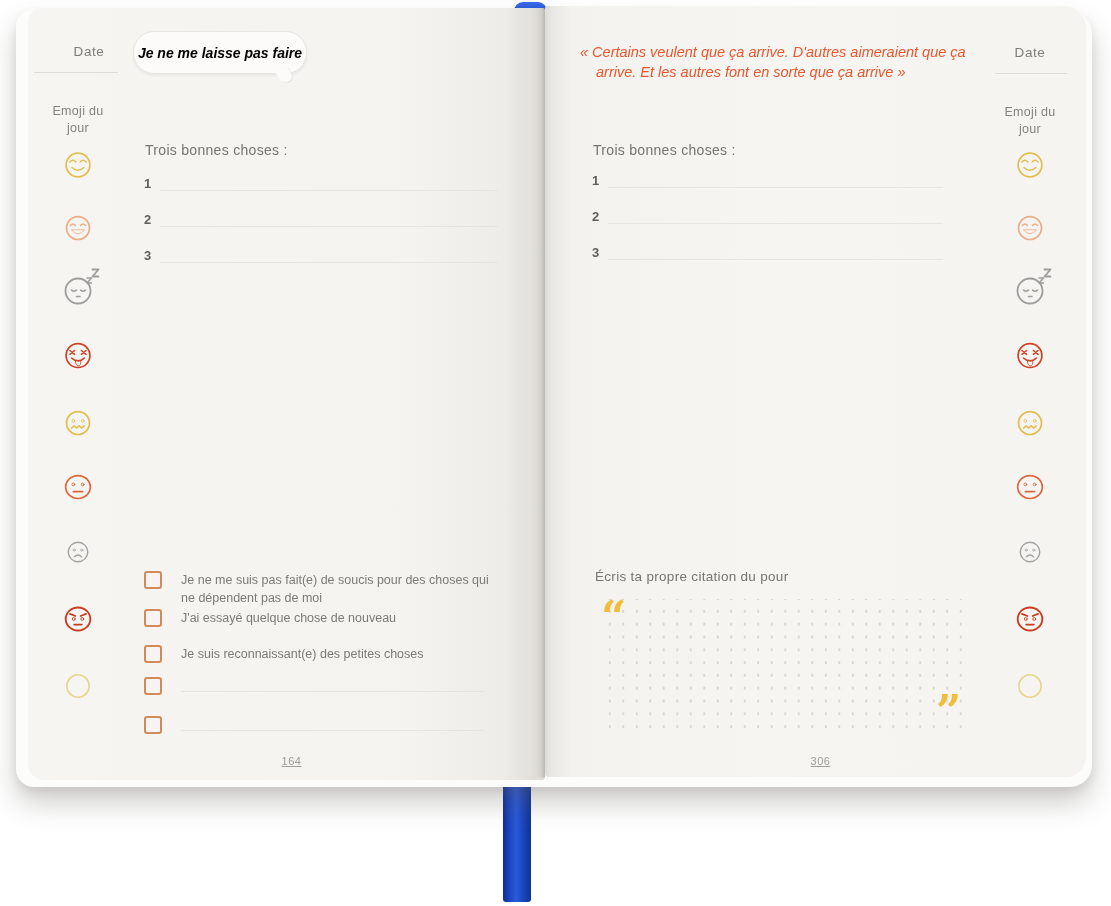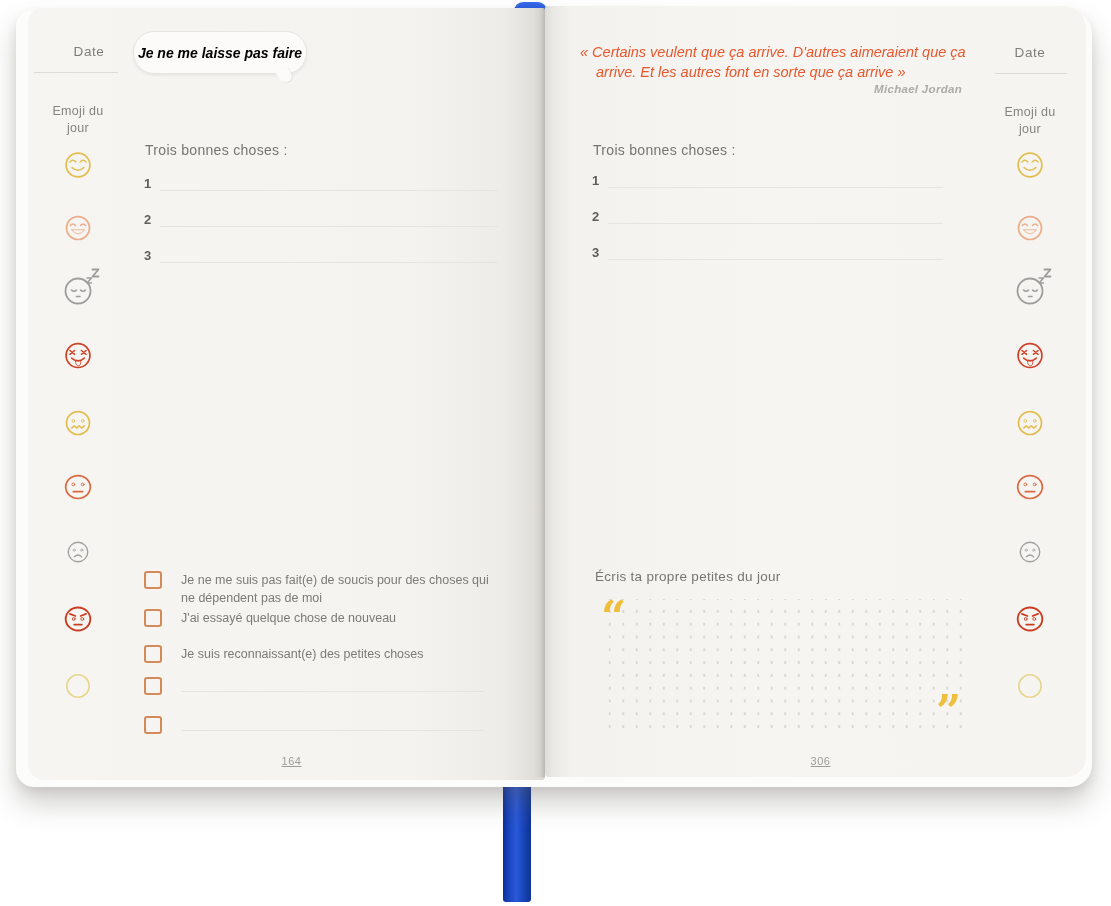--- a/index.html
+++ b/index.html
@@ -245,21 +245,20 @@
       <span class="checkbox"></span>
       <span class="check-line"></span>
     </div>
 
     <div class="pagenum" style="top:747px;">164</div>
   </div>
 
   <div class="page page-right">
 
     <div class="quote">« Certains veulent que ça arrive. D'autres aimeraient que ça arrive. Et les autres font en sorte que ça arrive »</div>
-    <div class="quote-author">Michael Jordan</div>
 
     <div class="lbl" style="left:454px; top:39px; width:62px; text-align:center;">Date</div>
     <div class="date-line" style="left:450px; top:67px; width:72px;"></div>
 
     <div class="emoji-label" style="left:448px; top:98px;">Emoji du jour</div>
 
     <svg class="emoji" style="left:468px; top:142px; width:34px; height:34px; color:#e2bd4f;">
         <use href="#em-happy"></use>
       </svg>
     <svg class="emoji" style="left:468px; top:205px; width:34px; height:34px; color:#ecac88;">
@@ -295,21 +294,21 @@
     </div>
     <div class="write-row" style="left:47px; top:196px; width:351px;">
       <span class="num">2</span>
       <span class="wline"></span>
     </div>
     <div class="write-row" style="left:47px; top:232px; width:351px;">
       <span class="num">3</span>
       <span class="wline"></span>
     </div>
 
-    <div class="section-title" style="left:50px; top:563px; font-size:13.5px;">Écris ta propre petites du jour</div>
+    <div class="section-title" style="left:50px; top:563px; font-size:13.5px;">Écris ta propre citation du pour</div>
 
     <div class="dot-area"></div>
     <div class="quote-mark" style="left:56px; top:592px;">“</div>
     <div class="quote-mark" style="left:391px; top:686px;">”</div>
 
     <div class="pagenum" style="top:749px;">306</div>
   </div>
 
   <div class="gutter"></div>
 </div>

